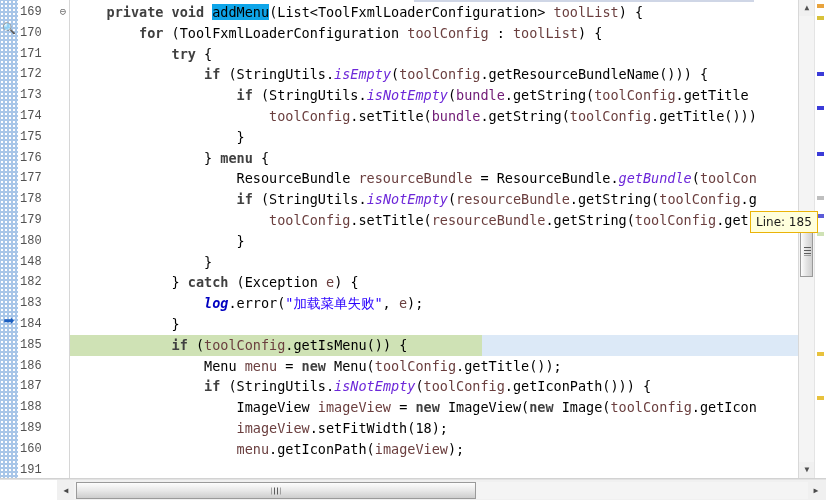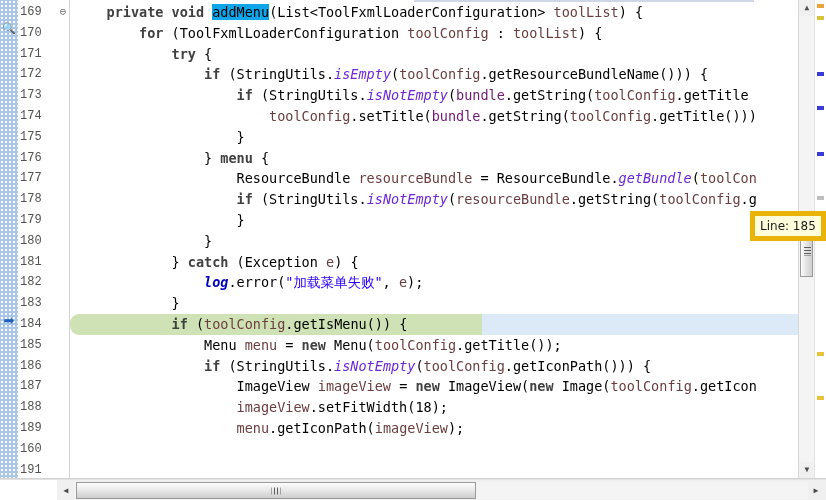--- a/index.html
+++ b/index.html
@@ -106,21 +106,20 @@
     line-height: 20.8px;
     white-space: pre;
     font-family: "DejaVu Sans Mono", "Liberation Mono", monospace;
     font-size: 13.5px;
     color: #000000;
     padding-left: 4px;
     position: relative;
   }
   .code-line.current {
     background: #cfe2b5;
-    border-radius: 9px;
   }
   .code-line.current .caret-box {
     position: absolute;
     top: 0; height: 20.8px;
     background: #dce9f7;
     width: 380px;
   }
   .seg { position: relative; }
 
   
@@ -229,21 +228,21 @@
     left: 50%; top: 50%;
     transform: translate(-50%, -50%);
     width: 9px; height: 7px;
     background: repeating-linear-gradient(to right, #5c5c5c 0 1px, transparent 1px 3px);
   }
 
   
   .tooltip {
     position: absolute;
     background: #ffffdc;
-    border: 5px solid #eab308;
+    border: 1px solid #eab308;
     color: #1a1a1a;
     font-family: "DejaVu Sans", "Liberation Sans", sans-serif;
     font-size: 12px;
     line-height: 16px;
     padding: 2px 5px;
     white-space: nowrap;
     z-index: 60;
   }
 
   
@@ -275,21 +274,21 @@
         <div class="ln">171</div>
         <div class="ln">172</div>
         <div class="ln">173</div>
         <div class="ln">174</div>
         <div class="ln">175</div>
         <div class="ln">176</div>
         <div class="ln">177</div>
         <div class="ln">178</div>
         <div class="ln">179</div>
         <div class="ln">180</div>
-        <div class="ln">181</div>
+        <div class="ln">148</div>
         <div class="ln">182</div>
         <div class="ln">183</div>
         <div class="ln">184</div>
         <div class="ln">185</div>
         <div class="ln">186</div>
         <div class="ln">187</div>
         <div class="ln">188</div>
         <div class="ln">189</div>
         <div class="ln">160</div>
         <div class="ln">191</div>
@@ -303,20 +302,21 @@
         <div class="code-line"><span class="seg t-plain">    </span><span class="seg t-kw">private</span><span class="seg t-plain"> </span><span class="seg t-kw">void</span><span class="seg t-plain"> </span><span class="seg t-hl">addMenu</span><span class="seg t-plain">(List&lt;ToolFxmlLoaderConfiguration&gt; </span><span class="seg t-local">toolList</span><span class="seg t-plain">) {</span></div>
         <div class="code-line"><span class="seg t-plain">        </span><span class="seg t-kw">for</span><span class="seg t-plain"> (ToolFxmlLoaderConfiguration </span><span class="seg t-local">toolConfig</span><span class="seg t-plain"> : </span><span class="seg t-local">toolList</span><span class="seg t-plain">) {</span></div>
         <div class="code-line"><span class="seg t-plain">            </span><span class="seg t-kw">try</span><span class="seg t-plain"> {</span></div>
         <div class="code-line"><span class="seg t-plain">                </span><span class="seg t-kw">if</span><span class="seg t-plain"> (StringUtils.</span><span class="seg t-statmth">isEmpty</span><span class="seg t-plain">(</span><span class="seg t-local">toolConfig</span><span class="seg t-plain">.getResourceBundleName())) {</span></div>
         <div class="code-line"><span class="seg t-plain">                    </span><span class="seg t-kw">if</span><span class="seg t-plain"> (StringUtils.</span><span class="seg t-statmth">isNotEmpty</span><span class="seg t-plain">(</span><span class="seg t-field">bundle</span><span class="seg t-plain">.getString(</span><span class="seg t-local">toolConfig</span><span class="seg t-plain">.getTitle</span></div>
         <div class="code-line"><span class="seg t-plain">                        </span><span class="seg t-local">toolConfig</span><span class="seg t-plain">.setTitle(</span><span class="seg t-field">bundle</span><span class="seg t-plain">.getString(</span><span class="seg t-local">toolConfig</span><span class="seg t-plain">.getTitle()))</span></div>
         <div class="code-line"><span class="seg t-plain">                    }</span></div>
         <div class="code-line"><span class="seg t-plain">                } </span><span class="seg t-kw">menu</span><span class="seg t-plain"> {</span></div>
         <div class="code-line"><span class="seg t-plain">                    ResourceBundle </span><span class="seg t-local">resourceBundle</span><span class="seg t-plain"> = ResourceBundle.</span><span class="seg t-statmth">getBundle</span><span class="seg t-plain">(</span><span class="seg t-local">toolCon</span></div>
         <div class="code-line"><span class="seg t-plain">                    </span><span class="seg t-kw">if</span><span class="seg t-plain"> (StringUtils.</span><span class="seg t-statmth">isNotEmpty</span><span class="seg t-plain">(</span><span class="seg t-local">resourceBundle</span><span class="seg t-plain">.getString(</span><span class="seg t-local">toolConfig</span><span class="seg t-plain">.g</span></div>
+        <div class="code-line"><span class="seg t-plain">                        </span><span class="seg t-local">toolConfig</span><span class="seg t-plain">.setTitle(</span><span class="seg t-local">resourceBundle</span><span class="seg t-plain">.getString(</span><span class="seg t-local">toolConfig</span><span class="seg t-plain">.get</span></div>
         <div class="code-line"><span class="seg t-plain">                    }</span></div>
         <div class="code-line"><span class="seg t-plain">                }</span></div>
         <div class="code-line"><span class="seg t-plain">            } </span><span class="seg t-kw">catch</span><span class="seg t-plain"> (Exception </span><span class="seg t-local">e</span><span class="seg t-plain">) {</span></div>
         <div class="code-line"><span class="seg t-plain">                </span><span class="seg t-static">log</span><span class="seg t-plain">.error(</span><span class="seg t-string">"加载菜单失败"</span><span class="seg t-plain">, </span><span class="seg t-local">e</span><span class="seg t-plain">);</span></div>
         <div class="code-line"><span class="seg t-plain">            }</span></div>
         <div class="code-line current"><span class="caret-box" style="left: 412px;"></span><span class="seg t-plain">            </span><span class="seg t-kw">if</span><span class="seg t-plain"> (</span><span class="seg t-local">toolConfig</span><span class="seg t-plain">.getIsMenu()) {</span></div>
         <div class="code-line"><span class="seg t-plain">                Menu </span><span class="seg t-local">menu</span><span class="seg t-plain"> = </span><span class="seg t-kw">new</span><span class="seg t-plain"> Menu(</span><span class="seg t-local">toolConfig</span><span class="seg t-plain">.getTitle());</span></div>
         <div class="code-line"><span class="seg t-plain">                </span><span class="seg t-kw">if</span><span class="seg t-plain"> (StringUtils.</span><span class="seg t-statmth">isNotEmpty</span><span class="seg t-plain">(</span><span class="seg t-local">toolConfig</span><span class="seg t-plain">.getIconPath())) {</span></div>
         <div class="code-line"><span class="seg t-plain">                    ImageView </span><span class="seg t-local">imageView</span><span class="seg t-plain"> = </span><span class="seg t-kw">new</span><span class="seg t-plain"> ImageView(</span><span class="seg t-kw">new</span><span class="seg t-plain"> Image(</span><span class="seg t-local">toolConfig</span><span class="seg t-plain">.getIcon</span></div>
         <div class="code-line"><span class="seg t-plain">                    </span><span class="seg t-local">imageView</span><span class="seg t-plain">.setFitWidth(18);</span></div>

